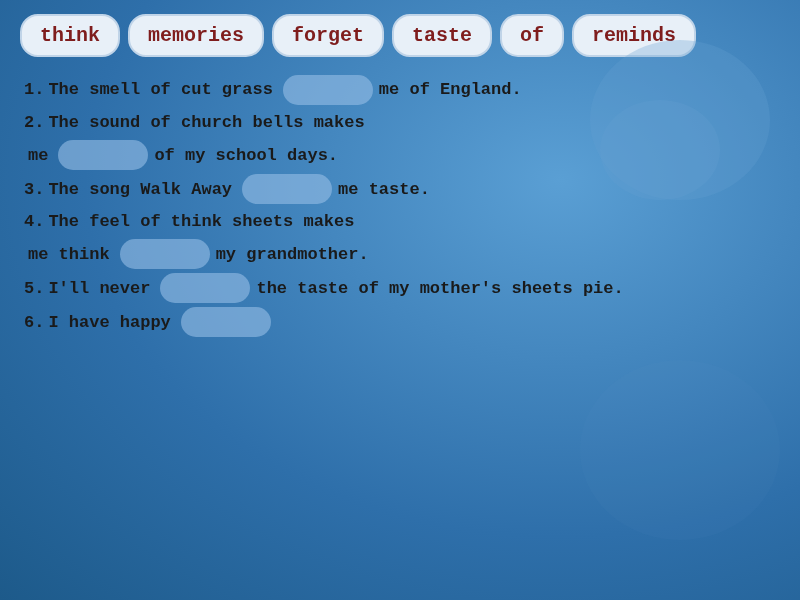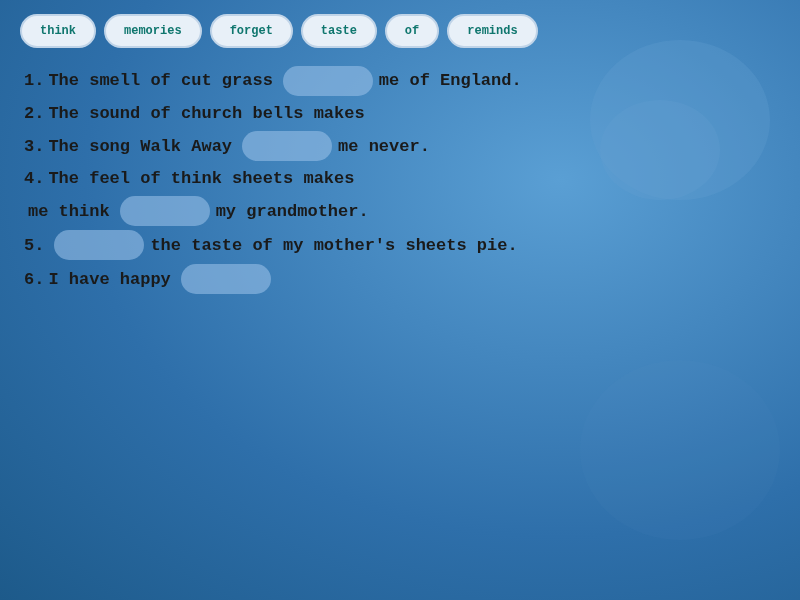--- a/index.html
+++ b/index.html
@@ -27,23 +27,23 @@
       gap: 8px;
       padding: 14px 20px 10px 20px;
       align-items: center;
     }
 
     .word-chip {
       background: #e8f0f8;
       border: 2px solid #c0d4e8;
       border-radius: 18px;
       padding: 8px 18px;
-      font-size: 12px;
+      font-size: 20px;
       font-weight: bold;
-      color: #0f766e;
+      color: #7f1d1d;
       cursor: pointer;
       user-select: none;
       white-space: nowrap;
     }
 
     .content-area {
       padding: 8px 24px 0 24px;
     }
 
     .sentence-line {
@@ -99,37 +99,44 @@
       <span class="sentence-num">1.</span>
       <span>The smell of cut grass</span>
       <div class="blank-slot"></div>
       <span>me of England.</span>
     </div>
     <div class="sentence-line">
       <span class="sentence-num">2.</span>
       <span>The sound of church bells makes</span>
     </div>
     <div class="sentence-line">
+      <span style="margin-right: 4px;"></span>
+      <span>me</span>
+      <div class="blank-slot"></div>
+      <span>of my school days.</span>
+    </div>
+    <div class="sentence-line">
       <span class="sentence-num">3.</span>
       <span>The song Walk Away</span>
       <div class="blank-slot"></div>
-      <span>me never.</span>
+      <span>me taste.</span>
     </div>
     <div class="sentence-line">
       <span class="sentence-num">4.</span>
       <span>The feel of think sheets makes</span>
     </div>
     <div class="sentence-line">
       <span style="margin-right: 4px;"></span>
       <span>me think</span>
       <div class="blank-slot"></div>
       <span>my grandmother.</span>
     </div>
     <div class="sentence-line">
       <span class="sentence-num">5.</span>
+      <span>I'll never</span>
       <div class="blank-slot"></div>
       <span>the taste of my mother's sheets pie.</span>
     </div>
     <div class="sentence-line">
       <span class="sentence-num">6.</span>
       <span>I have happy</span>
       <div class="blank-slot"></div>
     </div>
   </div>
 

